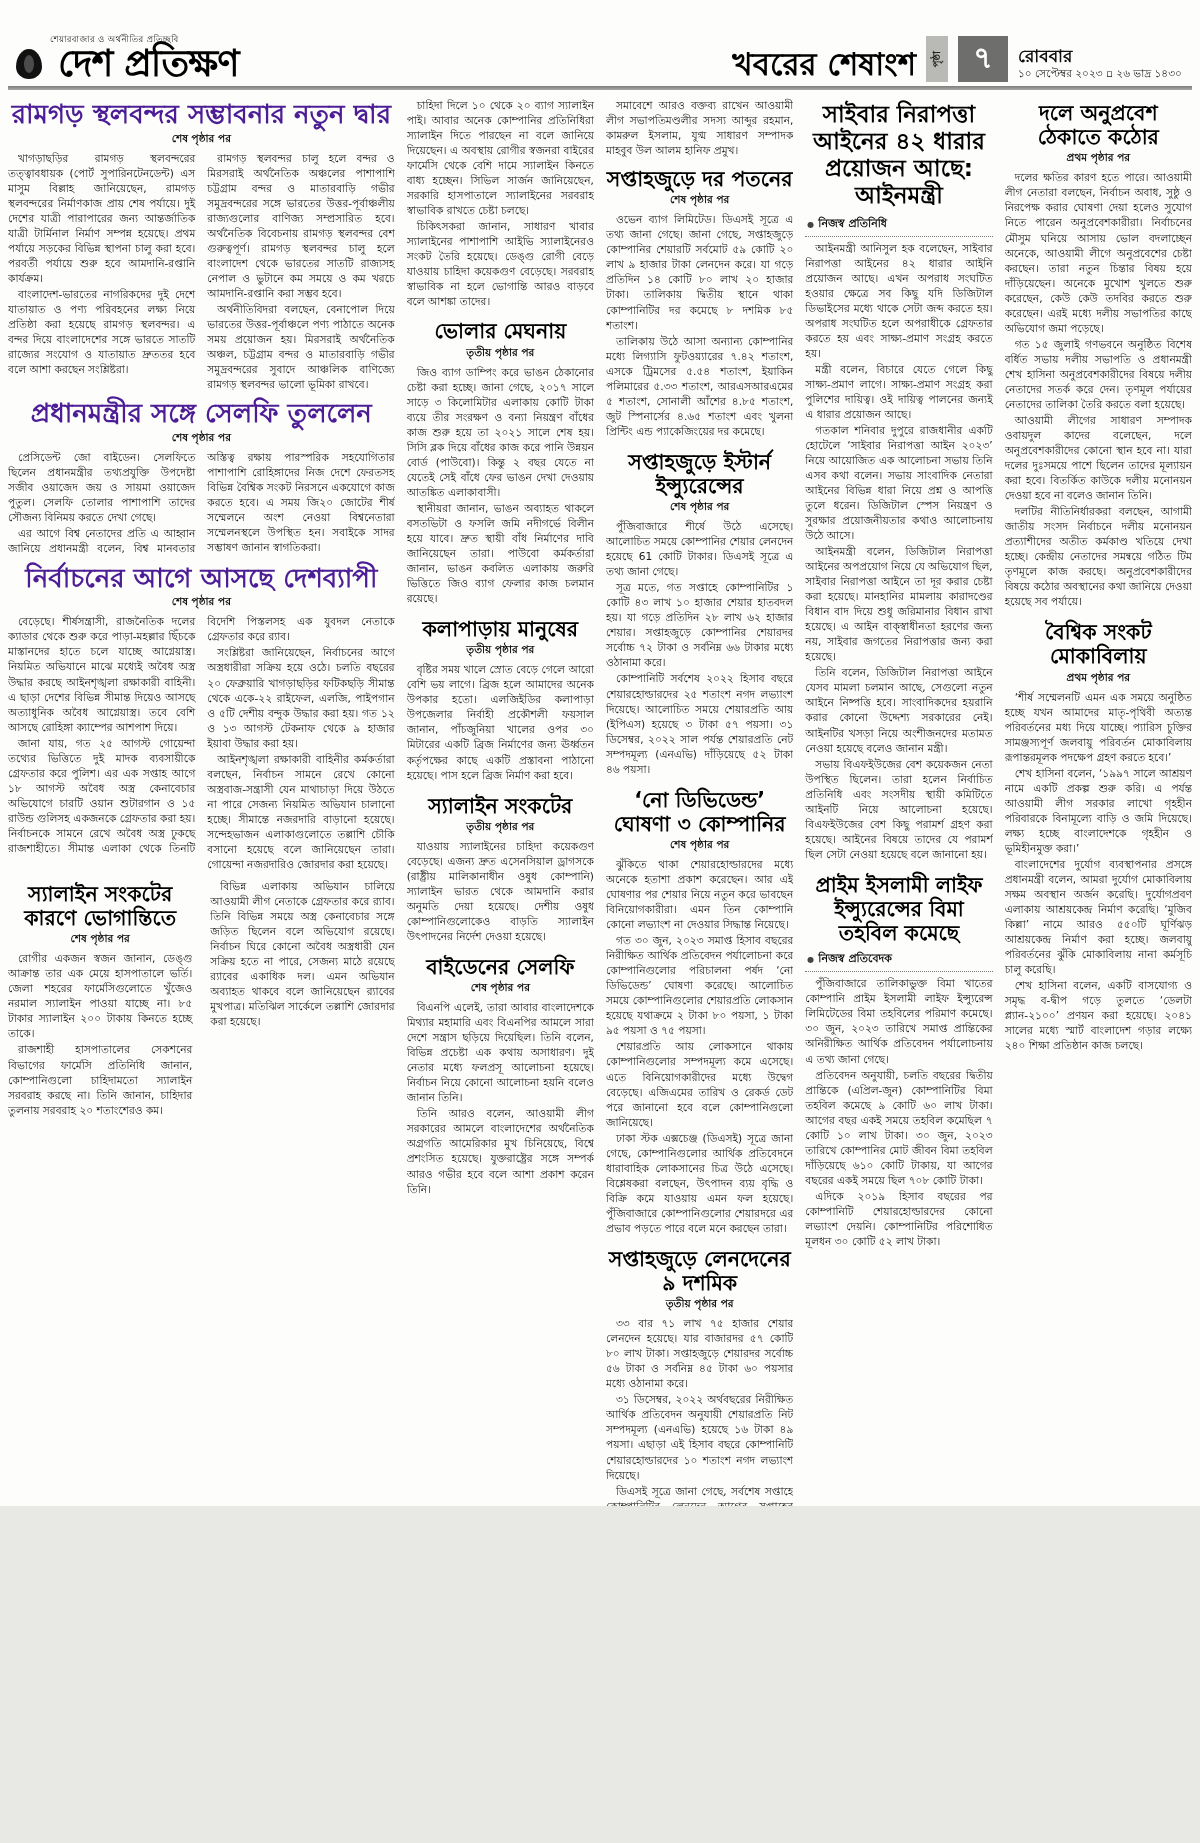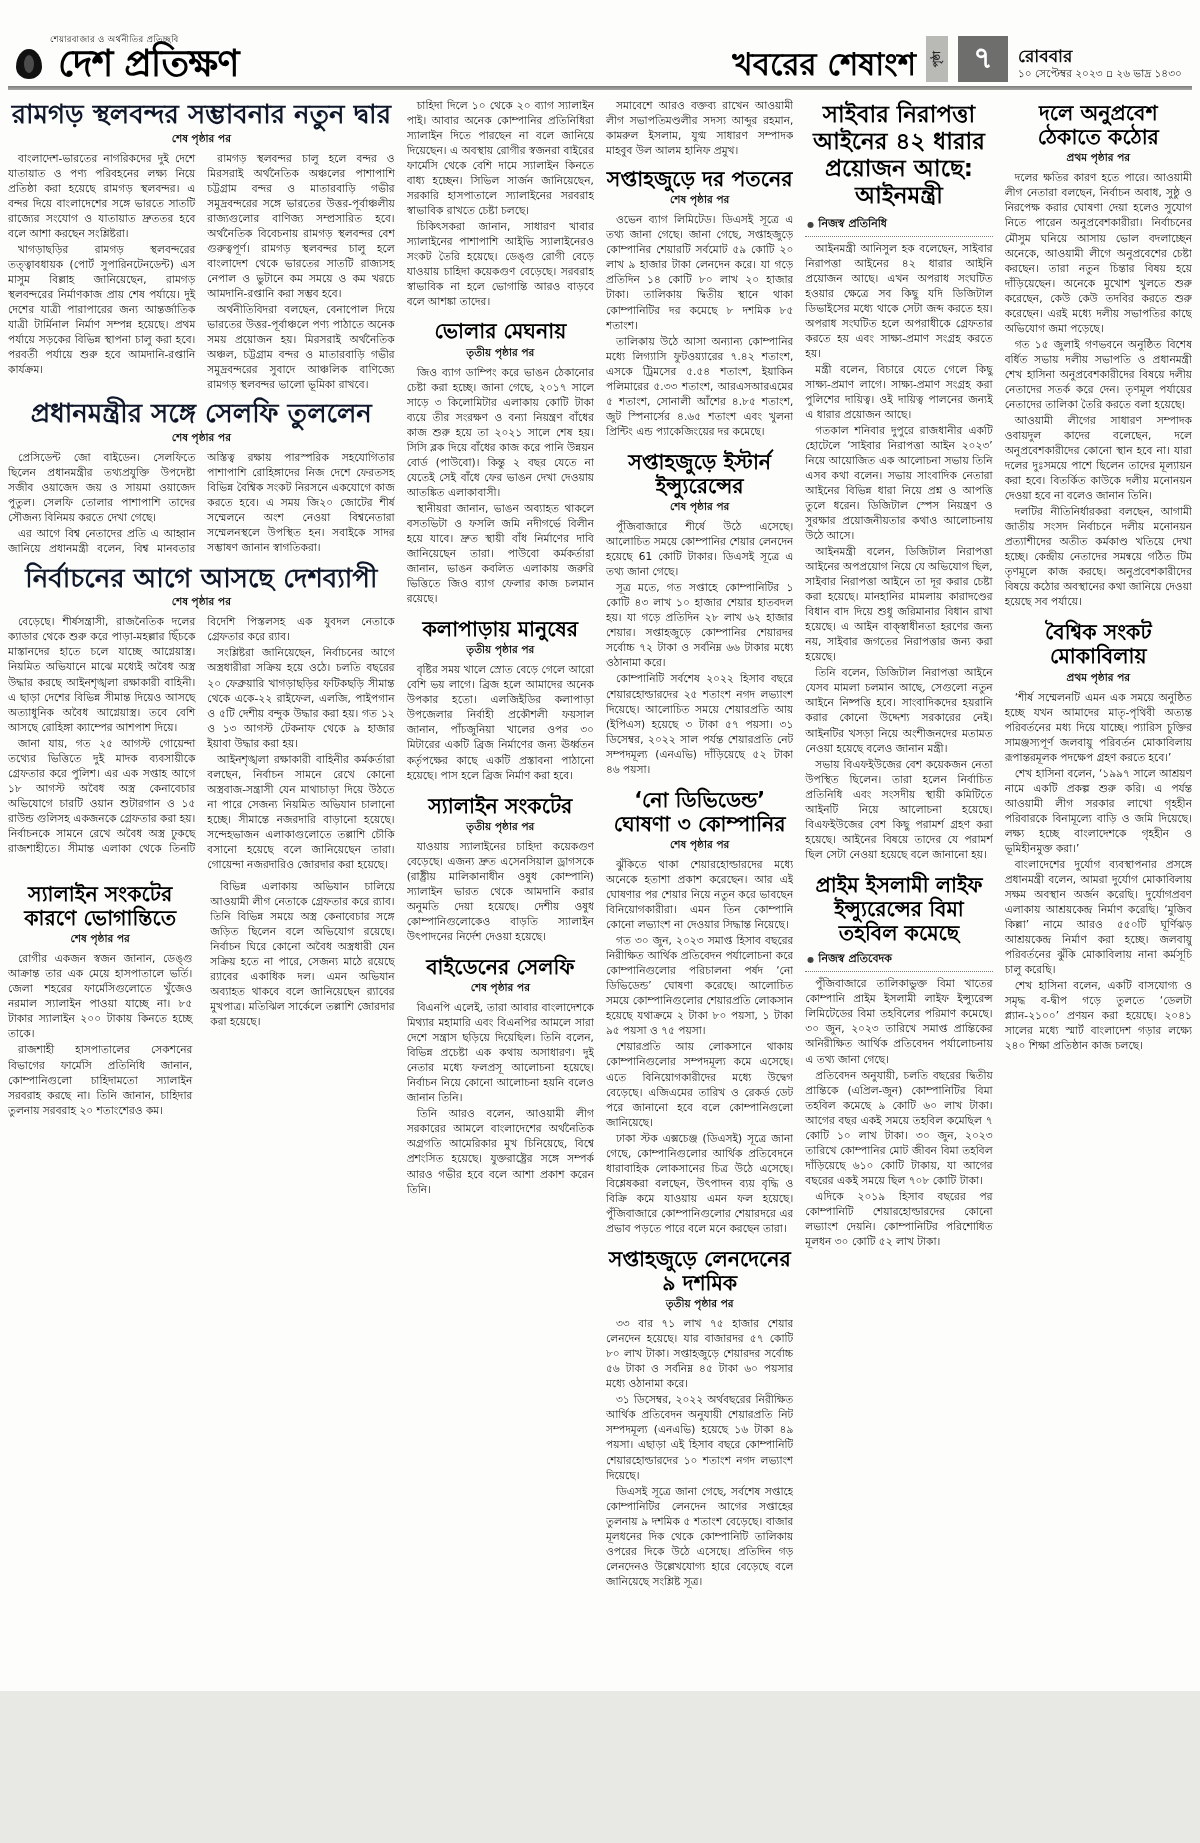--- a/index.html
+++ b/index.html
@@ -1,17 +1,17 @@
 <!DOCTYPE html>
 <html lang="bn"><head>
 <meta charset="utf-8">
 <style>
   html,body{margin:0;padding:0;background:#e8e8e4;}
   .page{
-    position:relative;width:1200px;height:1691px;margin:0 auto;
+    position:relative;width:1200px;height:1506px;margin:0 auto;
     background:#fdfdfb;color:#111;
     font-family:"DejaVu Sans","Liberation Sans",sans-serif;
     overflow:hidden;box-sizing:border-box;padding:10px 8px 6px 8px;
   }
   
   .masthead{display:flex;align-items:flex-end;justify-content:space-between;
     padding:4px 4px 0 8px;height:72px;box-sizing:border-box;}
   .brand{display:flex;flex-direction:column;line-height:1;}
   .brand .tagline{font-size:8.5px;letter-spacing:.4px;color:#222;margin:0 0 2px 34px;}
   .brand .logo-row{display:flex;align-items:center;gap:16px;}
@@ -31,21 +31,21 @@
   .dateline{font-size:10.5px;color:#222;}
   .mast-rule{height:4px;background:linear-gradient(#7d7d7b,#a9a9a6);margin:4px 0 8px 0;}
   
   .content{display:grid;grid-template-columns:repeat(6,1fr);column-gap:12px;
     height:1736px;overflow:hidden;}
   .region{overflow:hidden;}
   .span2{grid-column:1/3;}
   .col{display:flex;flex-direction:column;overflow:hidden;}
   
   .article{margin-bottom:7px;}
-  .hl-xl{font-size:26px;font-weight:800;text-align:center;line-height:1.15;margin:2px 0 1px 0;color:#0f172a;}
+  .hl-xl{font-size:26px;font-weight:800;text-align:center;line-height:1.15;margin:2px 0 1px 0;color:#4c1d95;}
   .hl-md{font-size:20.5px;font-weight:800;text-align:center;line-height:1.18;margin:3px 0 1px 0;color:#000;}
   .cont-label{font-size:10.5px;font-weight:700;text-align:center;margin:0 0 3px 0;}
   .byline{display:flex;align-items:center;gap:4px;font-size:11px;font-weight:700;margin:5px 0 2px 2px;}
   .byline .bullet{font-size:8px;color:#444;}
   .byline-rule{border-bottom:1px dotted #777;margin:0 0 4px 0;}
   .body p{font-size:10.6px;line-height:1.42;text-align:justify;margin:0 0 1px 0;
     text-indent:10px;word-break:break-word;color:#161616;}
   .two-col{column-count:2;column-gap:12px;}
   .bottom-row{display:grid;grid-template-columns:1fr 1fr;column-gap:18px;}
   .tail p{font-size:10.6px;line-height:1.42;text-align:justify;margin:0 0 1px 0;text-indent:10px;color:#161616;}
@@ -80,22 +80,22 @@
   <div class="mast-rule"></div>
 
   <div class="content">
 
     <div class="region span2">
 
       <section class="article">
         <h2 class="hl-xl">রামগড় স্থলবন্দর সম্ভাবনার নতুন দ্বার</h2>
         <div class="cont-label">শেষ পৃষ্ঠার পর</div>
         <div class="body two-col">
+          <p>খাগড়াছড়ির রামগড় স্থলবন্দরের তত্ত্বাবধায়ক (পোর্ট সুপারিনটেনডেন্ট) এস মাসুম বিল্লাহ জানিয়েছেন, রামগড় স্থলবন্দরের নির্মাণকাজ প্রায় শেষ পর্যায়ে। দুই দেশের যাত্রী পারাপারের জন্য আন্তর্জাতিক যাত্রী টার্মিনাল নির্মাণ সম্পন্ন হয়েছে। প্রথম পর্যায়ে সড়কের বিভিন্ন স্থাপনা চালু করা হবে। পরবর্তী পর্যায়ে শুরু হবে আমদানি-রপ্তানি কার্যক্রম।</p>
           <p>বাংলাদেশ-ভারতের নাগরিকদের দুই দেশে যাতায়াত ও পণ্য পরিবহনের লক্ষ্য নিয়ে প্রতিষ্ঠা করা হয়েছে রামগড় স্থলবন্দর। এ বন্দর দিয়ে বাংলাদেশের সঙ্গে ভারতে সাতটি রাজ্যের সংযোগ ও যাতায়াত দ্রুততর হবে বলে আশা করছেন সংশ্লিষ্টরা।</p>
-          <p>খাগড়াছড়ির রামগড় স্থলবন্দরের তত্ত্বাবধায়ক (পোর্ট সুপারিনটেনডেন্ট) এস মাসুম বিল্লাহ জানিয়েছেন, রামগড় স্থলবন্দরের নির্মাণকাজ প্রায় শেষ পর্যায়ে। দুই দেশের যাত্রী পারাপারের জন্য আন্তর্জাতিক যাত্রী টার্মিনাল নির্মাণ সম্পন্ন হয়েছে। প্রথম পর্যায়ে সড়কের বিভিন্ন স্থাপনা চালু করা হবে। পরবর্তী পর্যায়ে শুরু হবে আমদানি-রপ্তানি কার্যক্রম।</p>
           <p>রামগড় স্থলবন্দর চালু হলে বন্দর ও মিরসরাই অর্থনৈতিক অঞ্চলের পাশাপাশি চট্টগ্রাম বন্দর ও মাতারবাড়ি গভীর সমুদ্রবন্দরের সঙ্গে ভারতের উত্তর-পূর্বাঞ্চলীয় রাজ্যগুলোর বাণিজ্য সম্প্রসারিত হবে। অর্থনৈতিক বিবেচনায় রামগড় স্থলবন্দর বেশ গুরুত্বপূর্ণ। রামগড় স্থলবন্দর চালু হলে বাংলাদেশ থেকে ভারতের সাতটি রাজ্যসহ নেপাল ও ভুটানে কম সময়ে ও কম খরচে আমদানি-রপ্তানি করা সম্ভব হবে।</p>
           <p>অর্থনীতিবিদরা বলছেন, বেনাপোল দিয়ে ভারতের উত্তর-পূর্বাঞ্চলে পণ্য পাঠাতে অনেক সময় প্রয়োজন হয়। মিরসরাই অর্থনৈতিক অঞ্চল, চট্টগ্রাম বন্দর ও মাতারবাড়ি গভীর সমুদ্রবন্দরের সুবাদে আঞ্চলিক বাণিজ্যে রামগড় স্থলবন্দর ভালো ভূমিকা রাখবে।</p>
         </div>
       </section>
 
       <section class="article">
         <h2 class="hl-xl">প্রধানমন্ত্রীর সঙ্গে সেলফি তুললেন</h2>
         <div class="cont-label">শেষ পৃষ্ঠার পর</div>
         <div class="body two-col">
           <p>প্রেসিডেন্ট জো বাইডেন। সেলফিতে ছিলেন প্রধানমন্ত্রীর তথ্যপ্রযুক্তি উপদেষ্টা সজীব ওয়াজেদ জয় ও সায়মা ওয়াজেদ পুতুল। সেলফি তোলার পাশাপাশি তাদের সৌজন্য বিনিময় করতে দেখা গেছে।</p>

